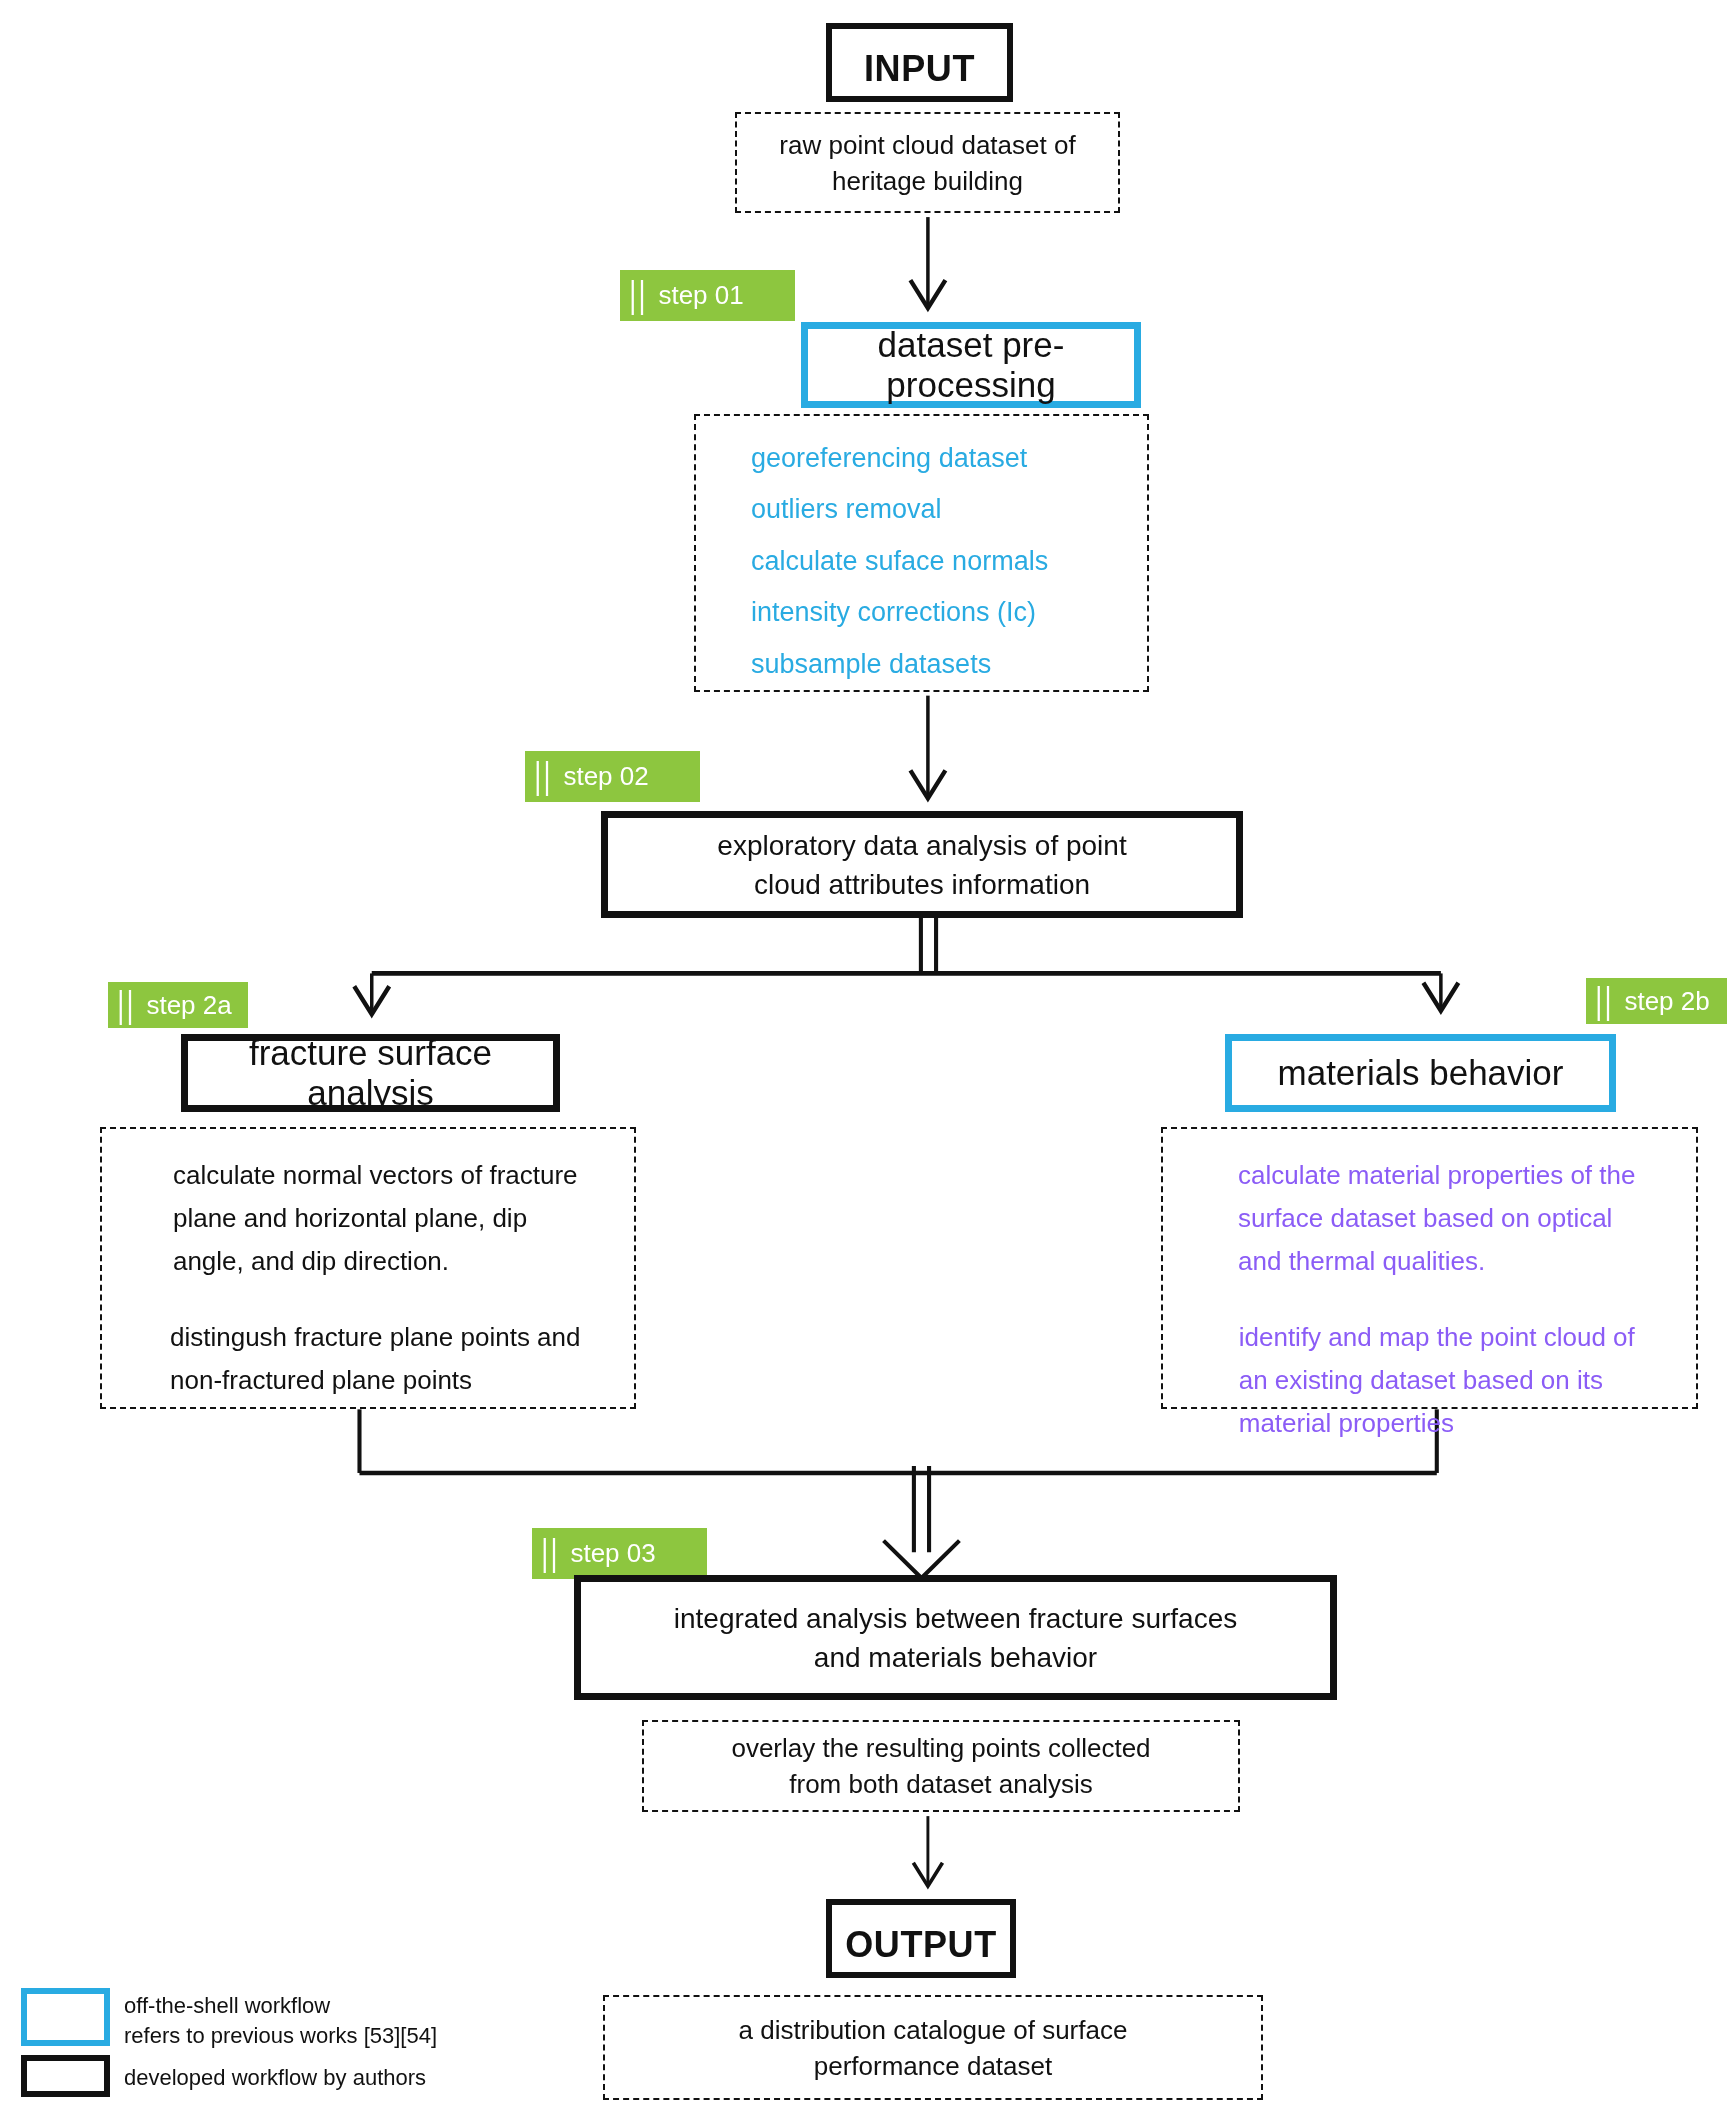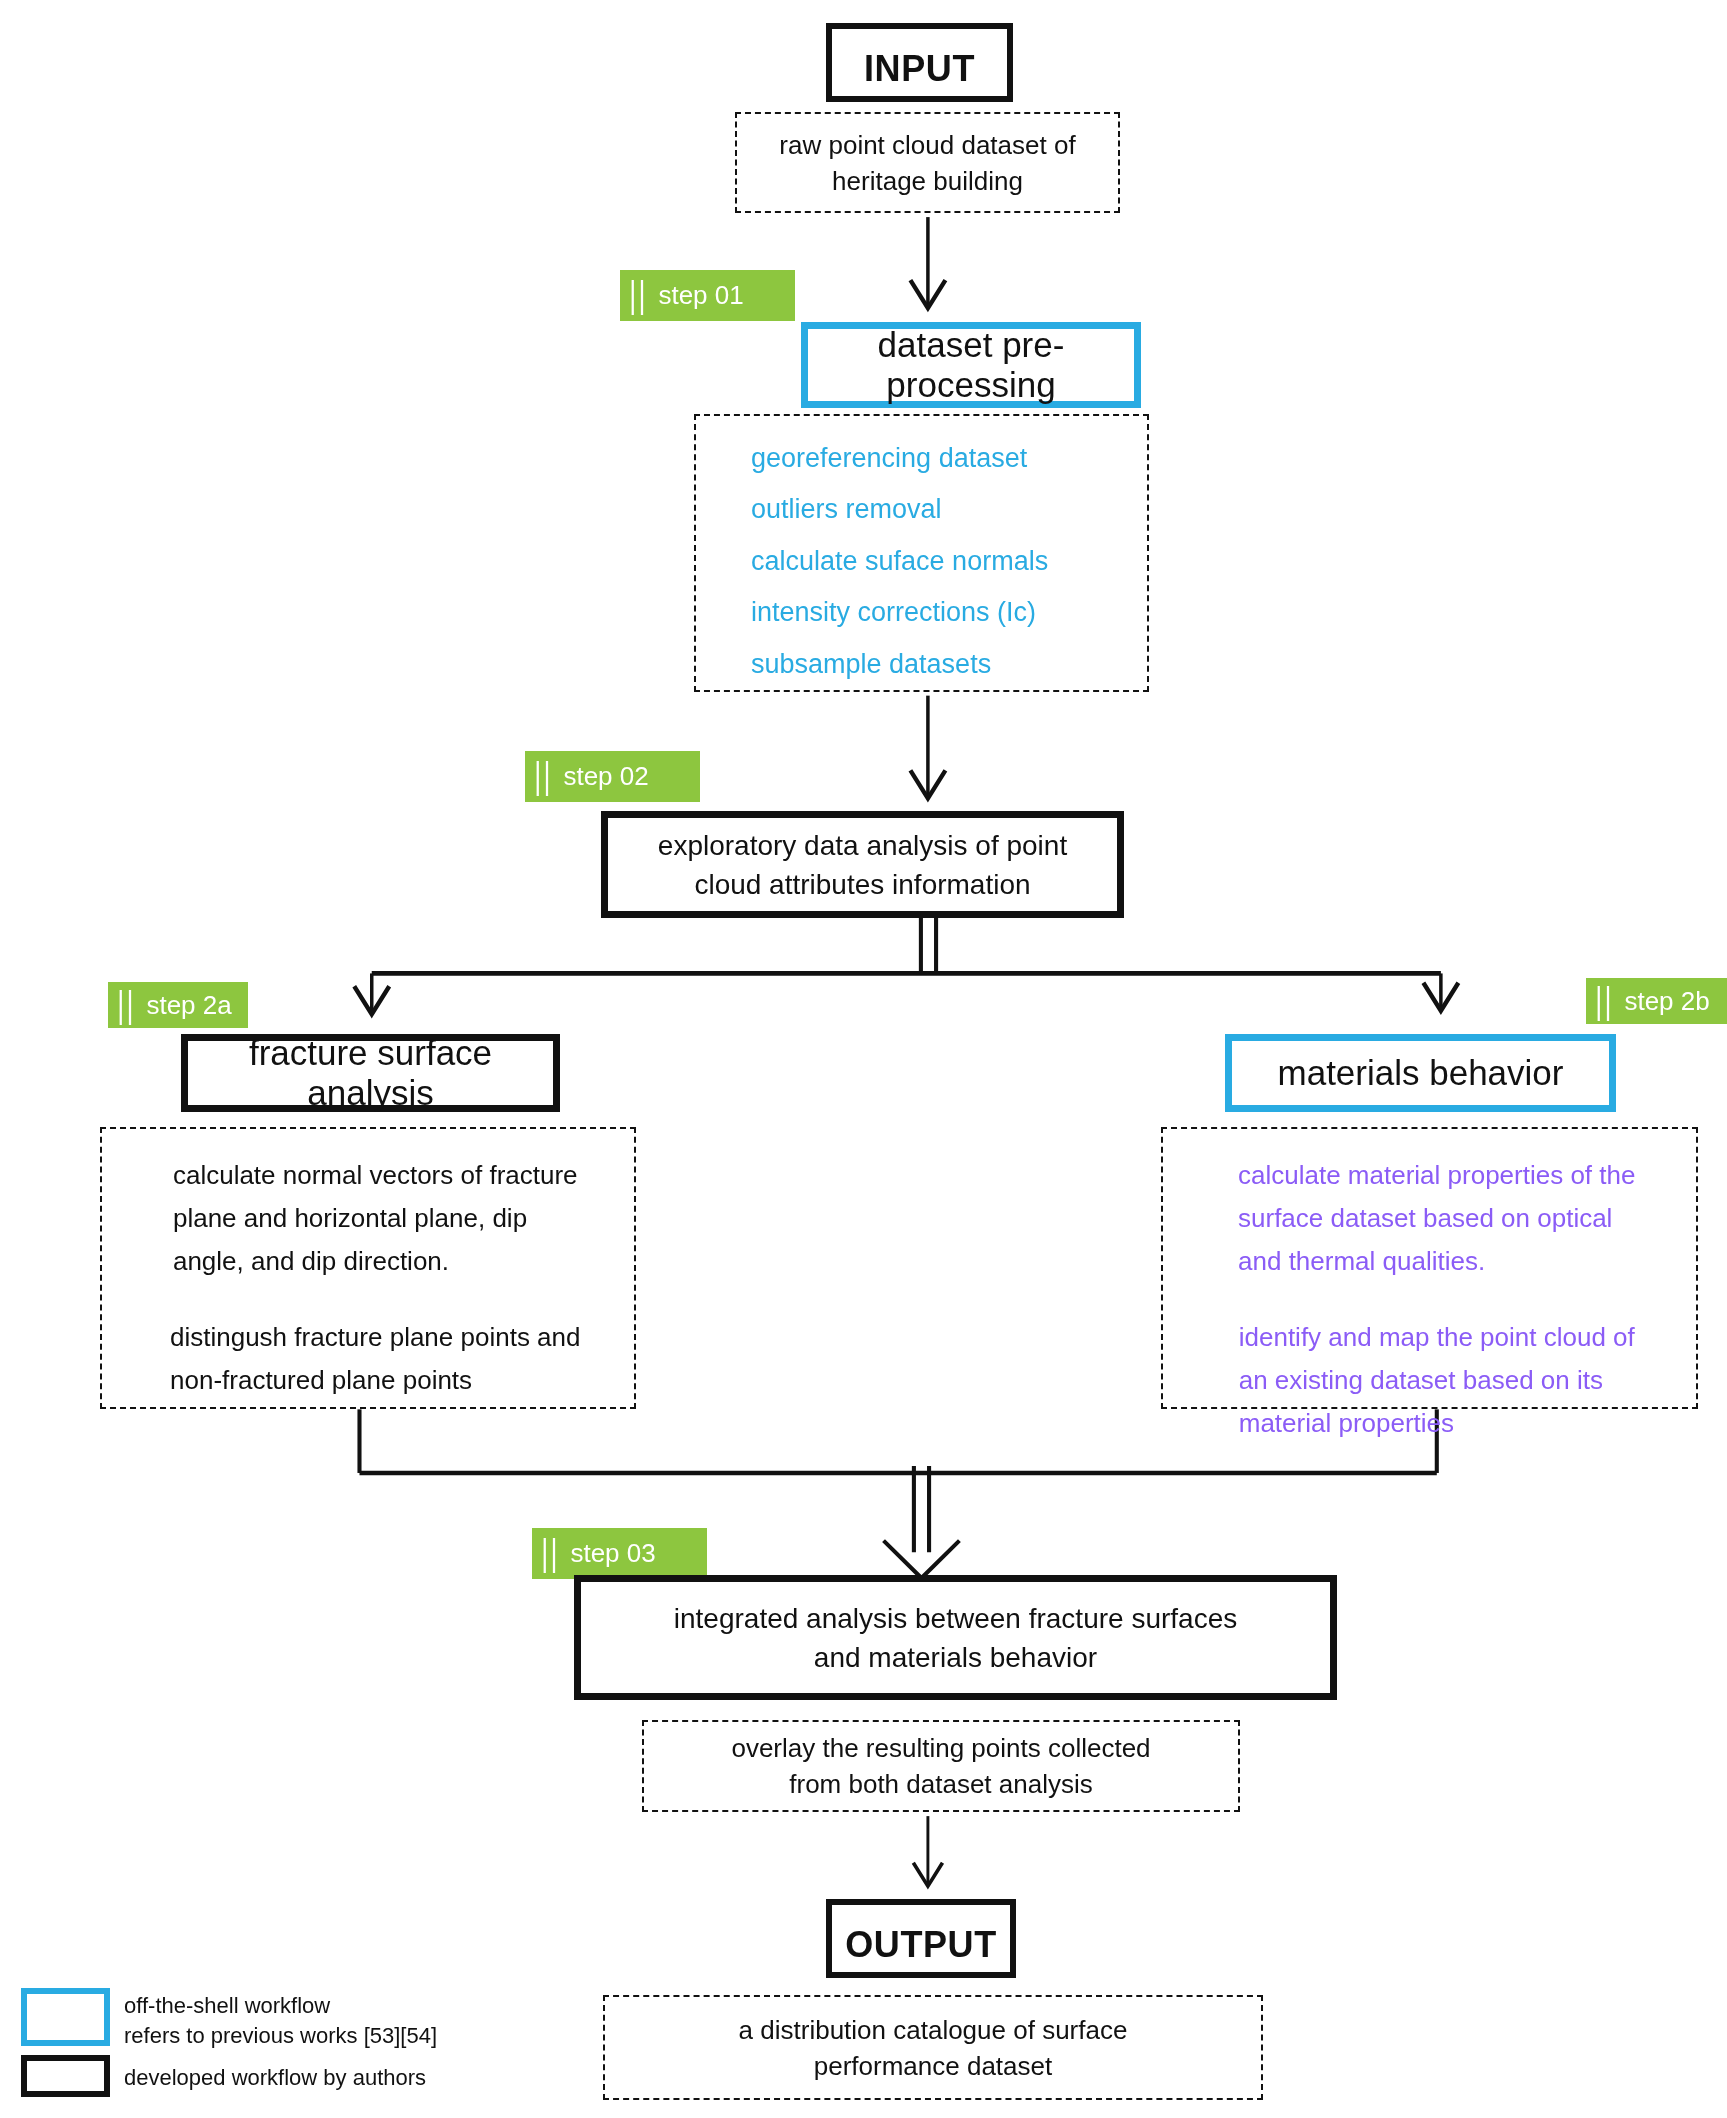--- a/index.html
+++ b/index.html
@@ -74,21 +74,21 @@
   <div class="pre-item">outliers removal</div>
   <div class="pre-item">calculate suface normals</div>
   <div class="pre-item">intensity corrections (Ic)</div>
   <div class="pre-item">subsample datasets</div>
 </div>
 
 <div class="abs steplabel" style="left:525px;top:751px;width:175px;height:51px;">
   <span class="bars">||</span>
   <span>step 02</span>
 </div>
-<div class="abs box thick" style="left:601px;top:811px;width:523px;height:107px;">
+<div class="abs box thick" style="left:601px;top:811px;width:642px;height:107px;">
   <div class="box-line">exploratory data analysis of point</div>
   <div class="box-line">cloud attributes information</div>
 </div>
 
 <div class="abs steplabel" style="left:108px;top:982px;width:140px;height:46px;">
   <span class="bars">||</span>
   <span>step 2a</span>
 </div>
 <div class="abs box thick" style="left:181px;top:1034px;width:379px;height:78px;">
   <div class="box-title">fracture surface analysis</div>

